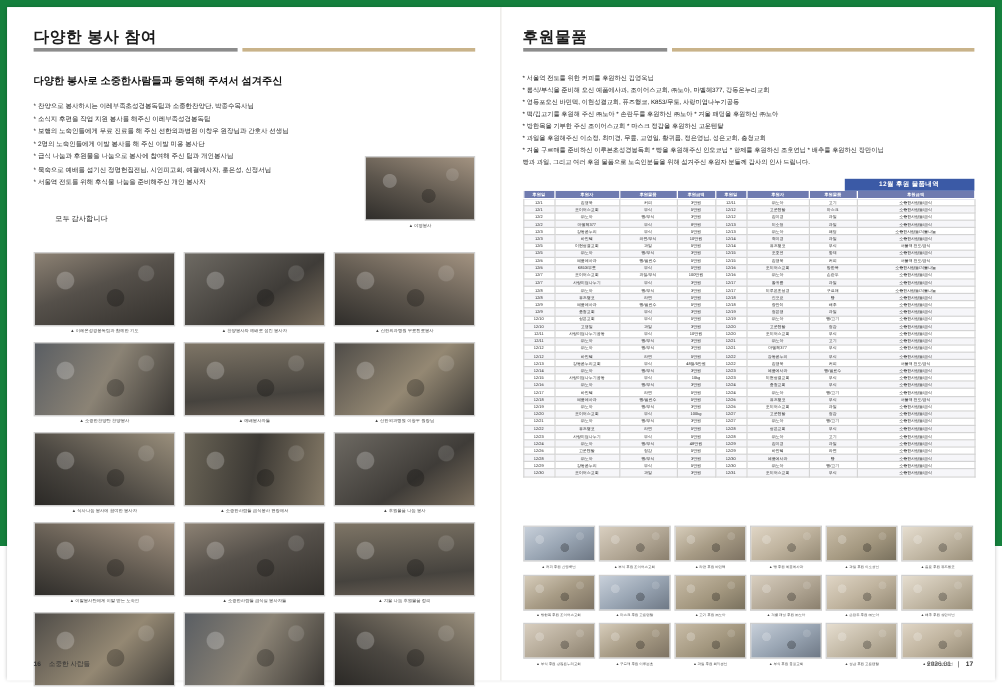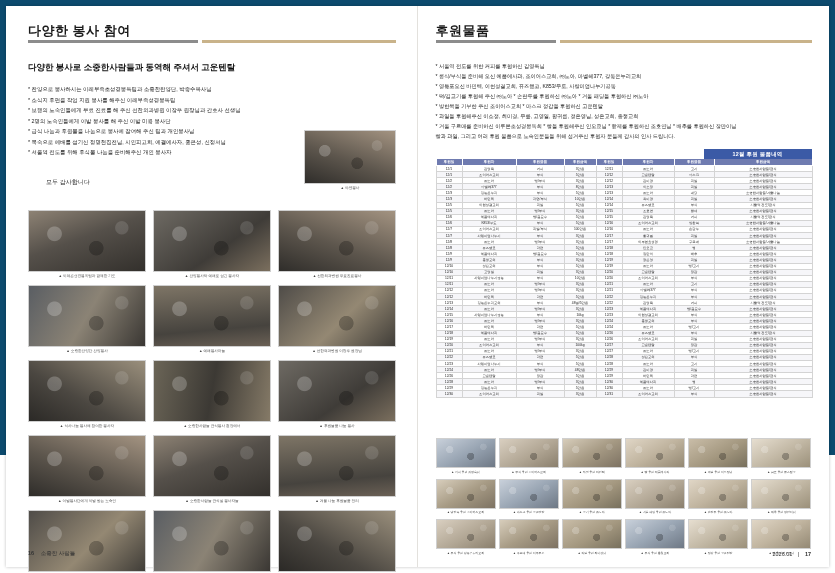--- a/index.html
+++ b/index.html
@@ -6,21 +6,21 @@
   html, body {
     margin: 0; padding: 0;
     width: 835px; height: 573px;
     background: #ffffff;
     font-family: "Liberation Sans", "DejaVu Sans", sans-serif;
     overflow: hidden;
   }
   #page {
     position: relative;
     width: 835px; height: 455px;
-    background: #0c4a6e;
+    background: #15803d;
   }
   .spread {
     position: absolute;
     top: 6px; left: 6px;
     width: 823px; height: 561px;
     display: flex;
     background: #ffffff;
     box-shadow: 0 0 3px rgba(0,0,0,0.25);
   }
   .page-half {
@@ -234,21 +234,21 @@
 
 <div id="page">
   <div class="spread">
 
     <div class="page-half page-left">
 
       <div class="sec-title" style="left:22px;">다양한 봉사 참여</div>
       <div class="sec-rule" style="left:22px; top:34px; width:170px;"></div>
       <div class="accent-bar" style="left:196px; top:34px; width:194px;"></div>
 
-      <div class="lead">다양한 봉사로 소중한사람들과 동역해 주셔서 고운텐탈</div>
+      <div class="lead">다양한 봉사로 소중한사람들과 동역해 주셔서 섬겨주신</div>
 
       <div class="bullets">
         <div class="bullet">* 찬양으로 봉사하시는 이레부족초성경봉독팀과 소중한찬양단, 박종수목사님</div>
         <div class="bullet">* 소식지 후편을 작업 지원 봉사를 해주신 이레부족성경봉독팀</div>
         <div class="bullet">* 보행의 노숙인들에게 무료 진료를 해 주신 선한외과병원 이창우 원장님과 간호사 선생님</div>
         <div class="bullet">* 2명의 노숙인들에게 이발 봉사를 해 주신 이발 미용 봉사단</div>
         <div class="bullet">* 급식 나눔과 후원물을 나눔으로 봉사에 참여해 주신 팀과 개인봉사님</div>
         <div class="bullet">* 묵숙으로 예배를 섬기신 정명헌집전님, 시인피고회, 예결예사자, 홍은성, 신정서님</div>
         <div class="bullet">* 서울역 전도를 위해 후식물 나눔을 준비해주신 개인 봉사자</div>
       </div>

